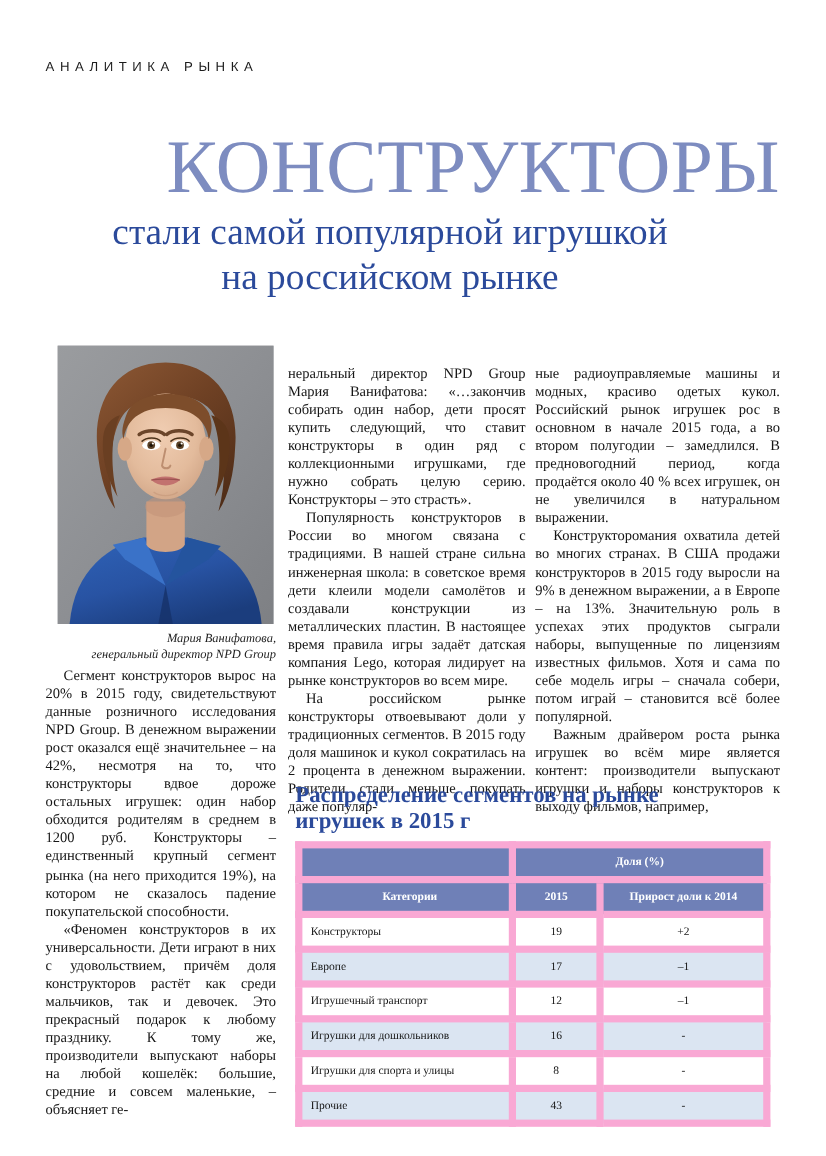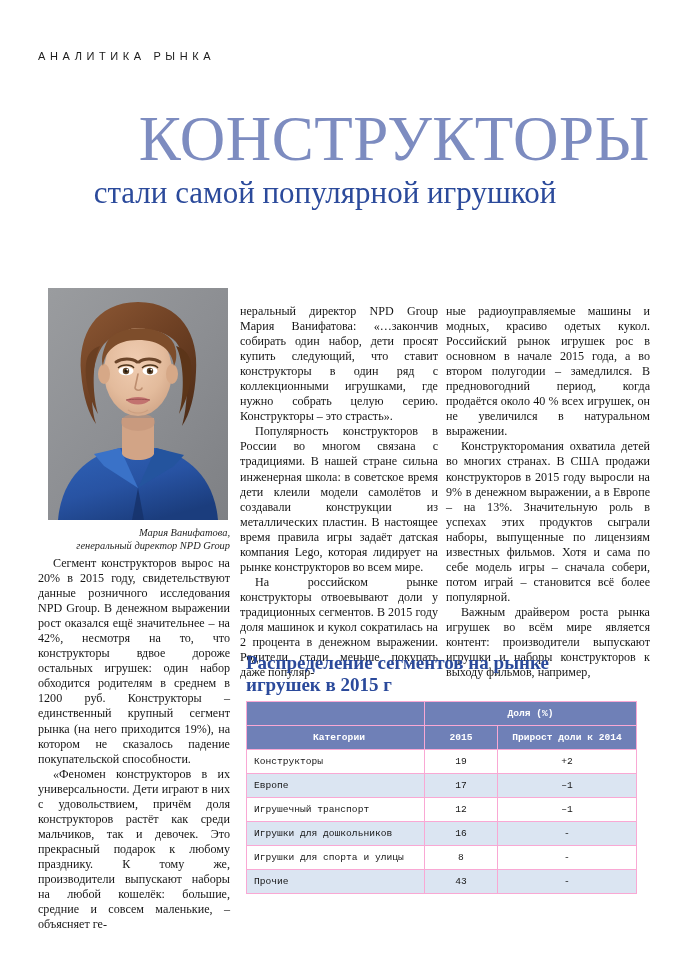--- a/index.html
+++ b/index.html
@@ -126,25 +126,24 @@
     left: 246px;
     top: 701px;
     width: 390px;
     border-collapse: collapse;
     font-family: "Liberation Serif", serif;
     font-size: 9.6px;
     color: #161616;
     table-layout: fixed;
   }
   .data-table th, .data-table td {
-    border: 1px solid #f9a8d4;
+    border: 6px solid #f9a8d4;
     padding: 0;
     height: 23px;
     vertical-align: middle;
-    font-family: Liberation Mono, monospace;
   }
   .data-table th {
     background: #6f80b7;
     color: #ffffff;
     font-weight: bold;
     font-size: 9.6px;
     text-align: center;
   }
   .data-table th.cat-head {
     text-align: center;
@@ -199,20 +198,21 @@
 <body>
 
 <div class="page">
 
   <div class="kicker">АНАЛИТИКА РЫНКА</div>
 
   <div class="headline-wrap">
     <div class="headline-main">КОНСТРУКТОРЫ</div>
     <div class="headline-sub">
       <span class="l2">стали самой популярной игрушкой</span>
+      <span class="l2">на российском рынке</span>
     </div>
   </div>
 
   <div class="photo-frame">
     <svg class="photo-svg" viewBox="0 0 180 232" preserveAspectRatio="xMidYMid slice">
       <defs>
         <linearGradient id="bgGrad" x1="0" y1="0" x2="1" y2="1">
           <stop offset="0%" stop-color="#9a9c9f"></stop>
           <stop offset="50%" stop-color="#8d8f93"></stop>
           <stop offset="100%" stop-color="#7e8084"></stop>

